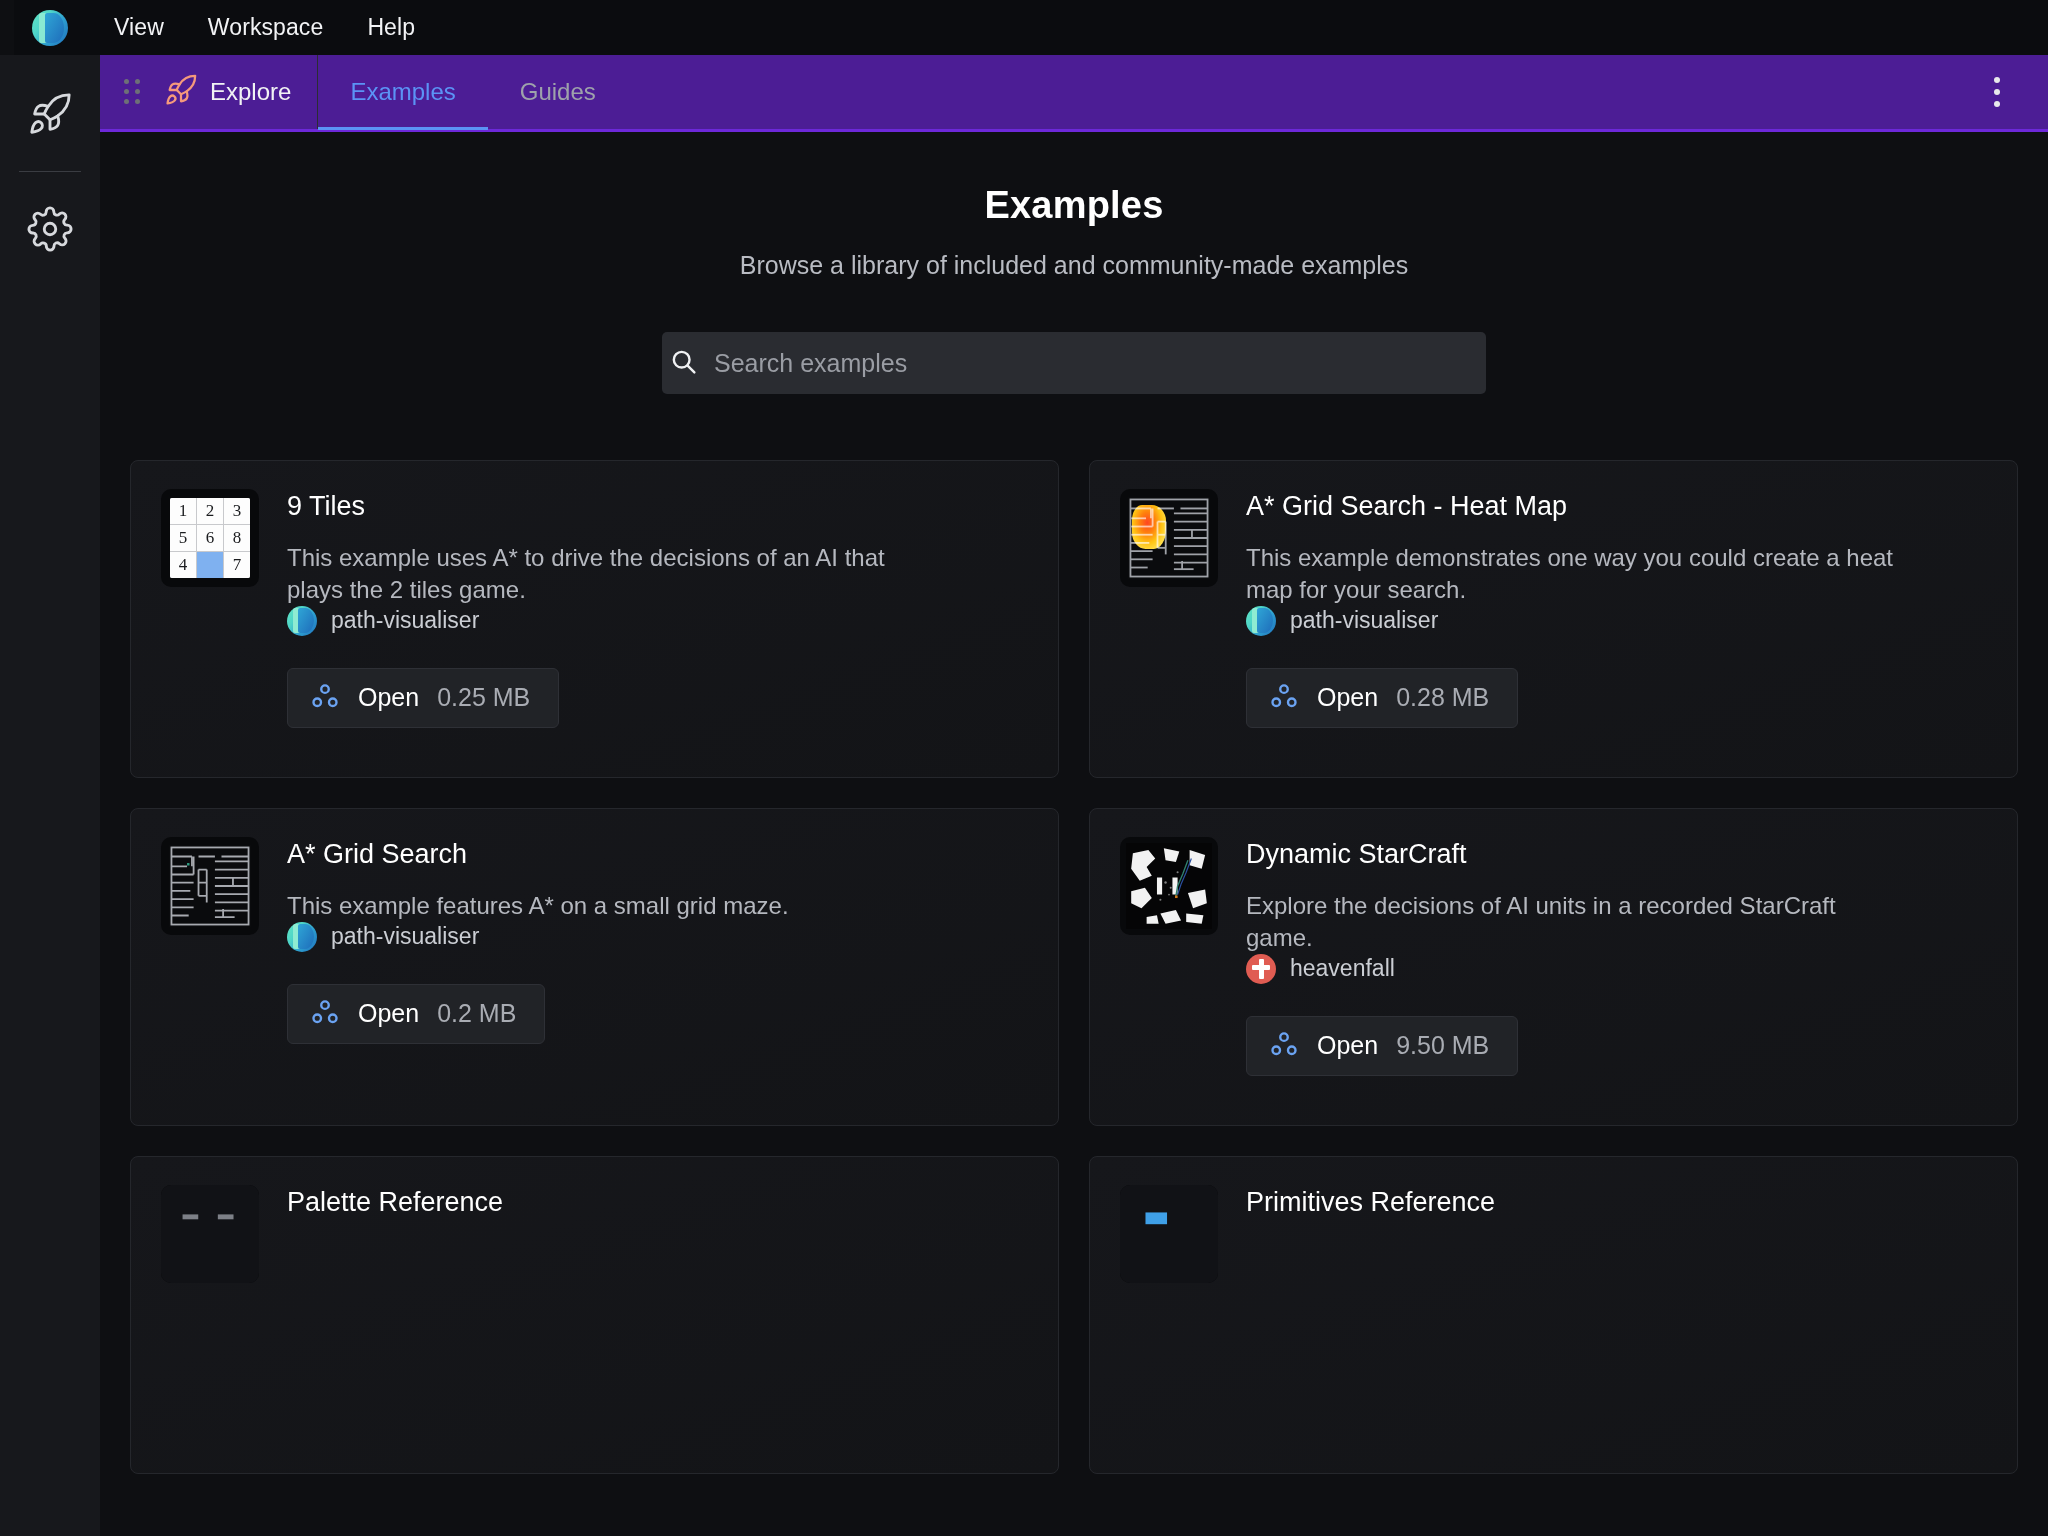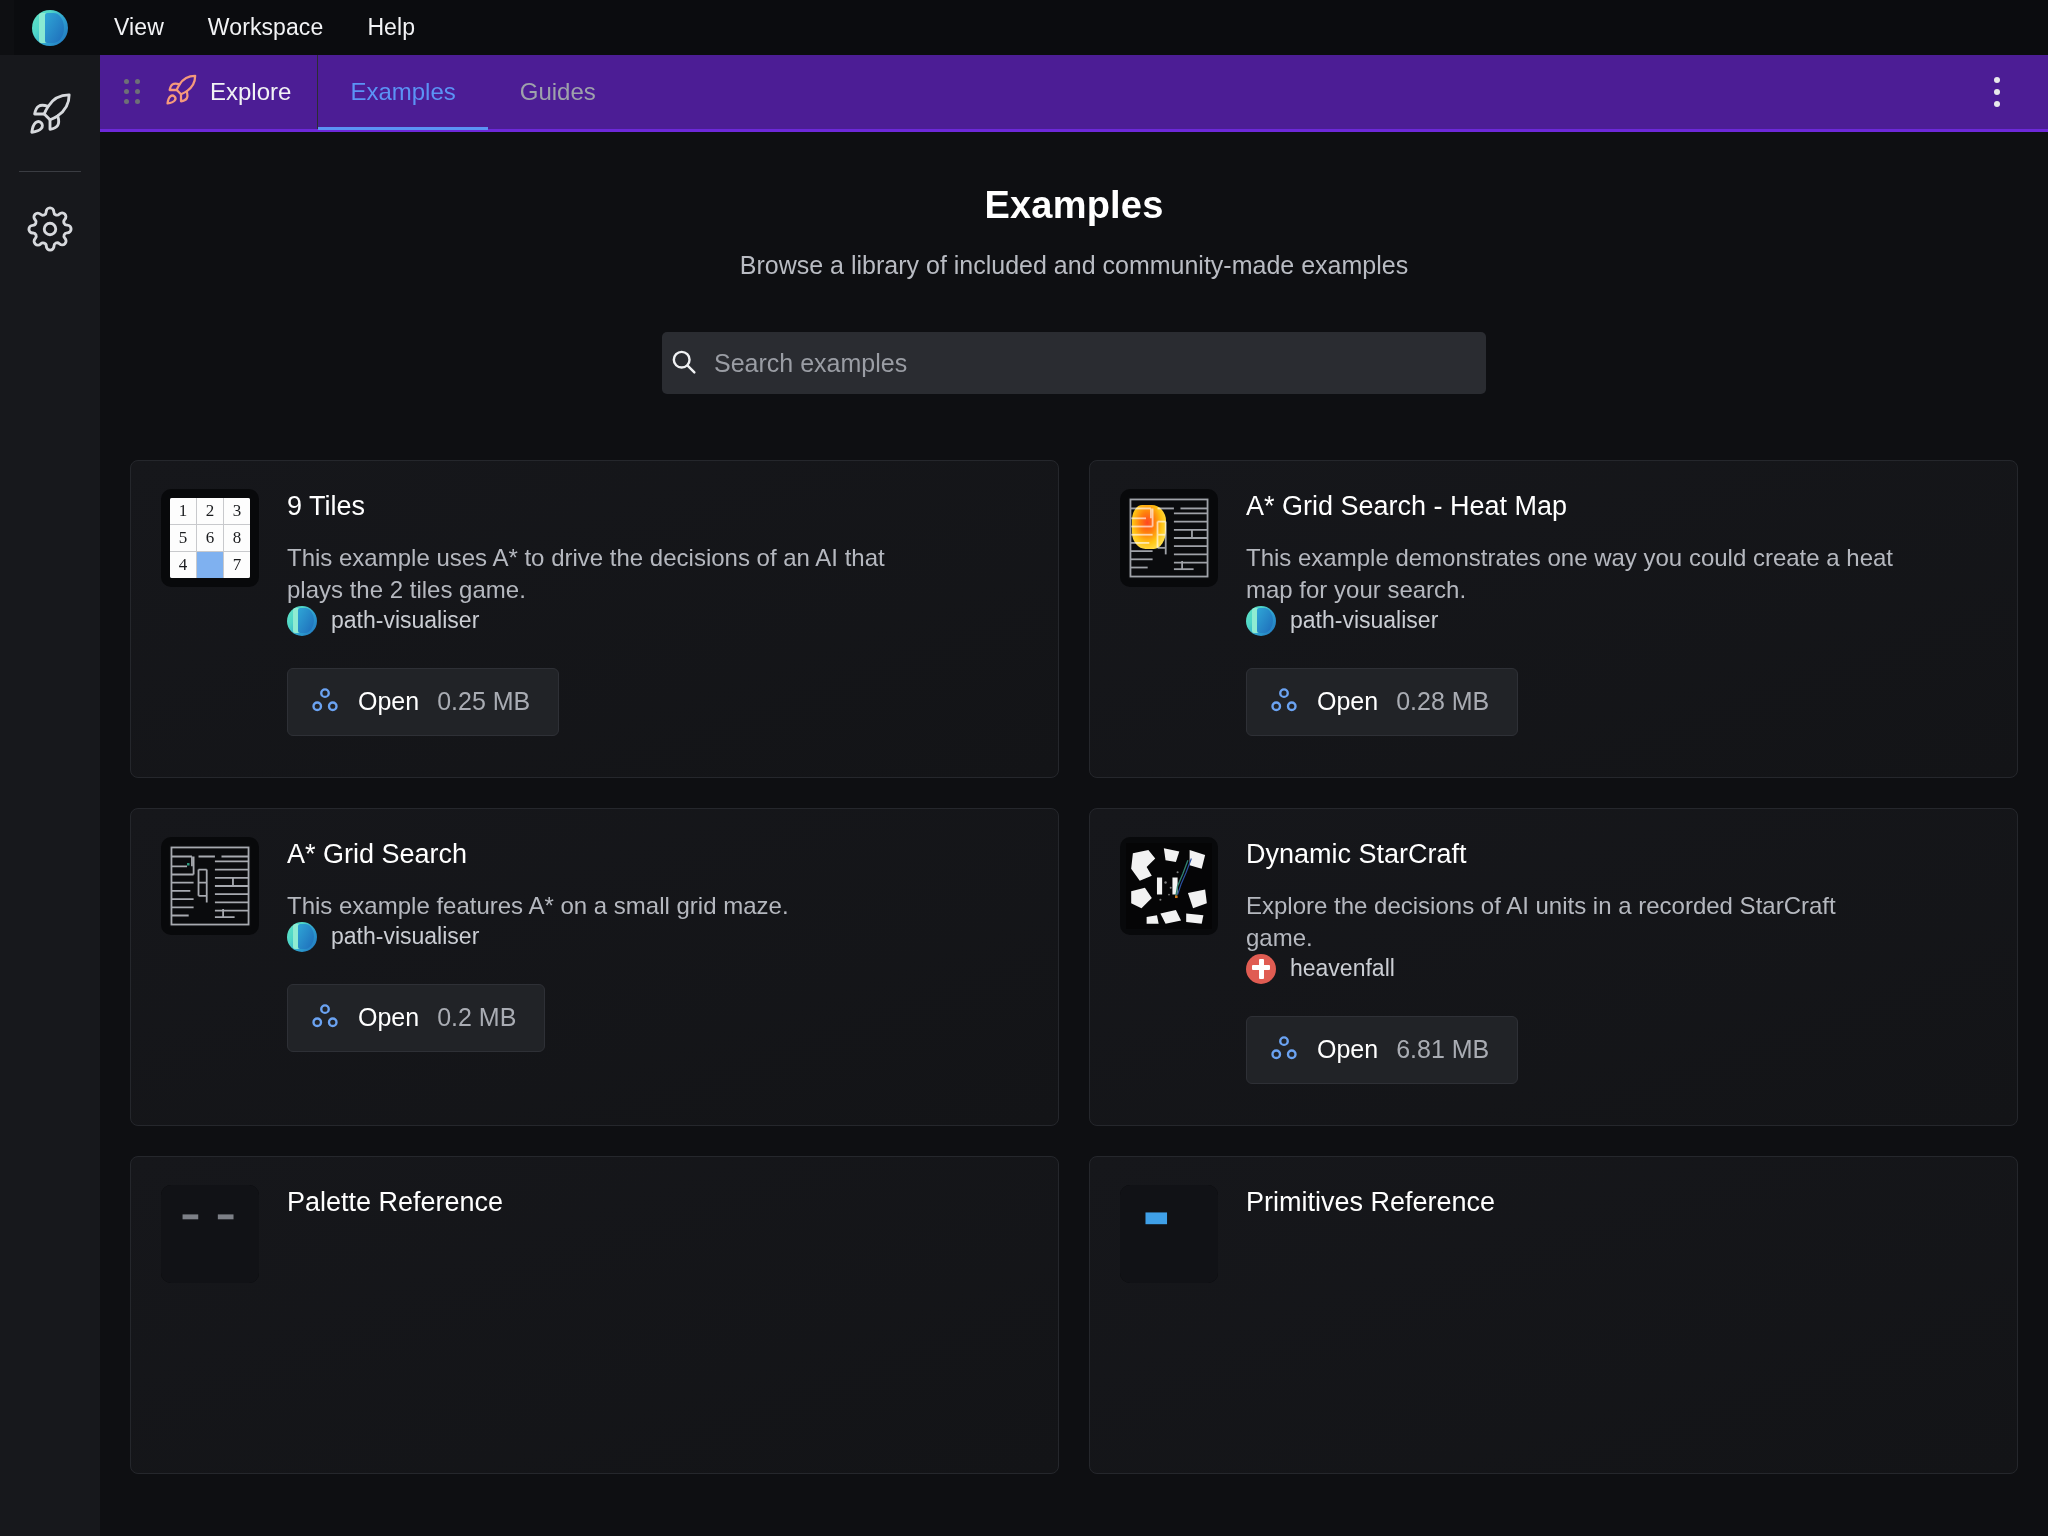--- a/index.html
+++ b/index.html
@@ -289,21 +289,21 @@
     content:"";
     position:absolute;
     background:#fff;
     border-radius:1px;
   }
   .avatar-cross::before { left:12.5px; top:5px; width:5px; height:20px; }
   .avatar-cross::after  { left:6px; top:11px; width:18px; height:5px; }
 
   .open-btn {
     margin-top: 32px;
-    height: 68px;
+    height: 60px;
     display: inline-flex;
     align-items: center;
     gap: 18px;
     padding: 0 28px 0 22px;
     background: #212327;
     border: 1px solid #2e3036;
     border-radius: 6px;
     cursor: pointer;
     width: fit-content;
   }
@@ -629,21 +629,21 @@
         </div>
         <div class="open-btn">
           <span>
             <svg width="30" height="30" viewBox="0 0 24 24" fill="none" stroke="#6ba3f2" stroke-width="1.9">
               <circle cx="12" cy="6.5" r="3"></circle>
                 <circle cx="5.8" cy="17" r="3"></circle>
                 <circle cx="18.2" cy="17" r="3"></circle>
             </svg>
           </span>
           <span class="open-label">Open</span>
-          <span class="open-size">6.81 MB</span>
+          <span class="open-size">9.50 MB</span>
         </div>
       </div>
     </div>
 
     <div class="card partial">
       <div class="thumb">
         <svg class="prim-thumb" viewBox="0 0 100 100">
           <rect width="100" height="100" fill="#111216"></rect>
           <rect x="22" y="30" width="16" height="5" fill="#7d8087"></rect>
           <rect x="58" y="30" width="16" height="5" fill="#7d8087"></rect>

